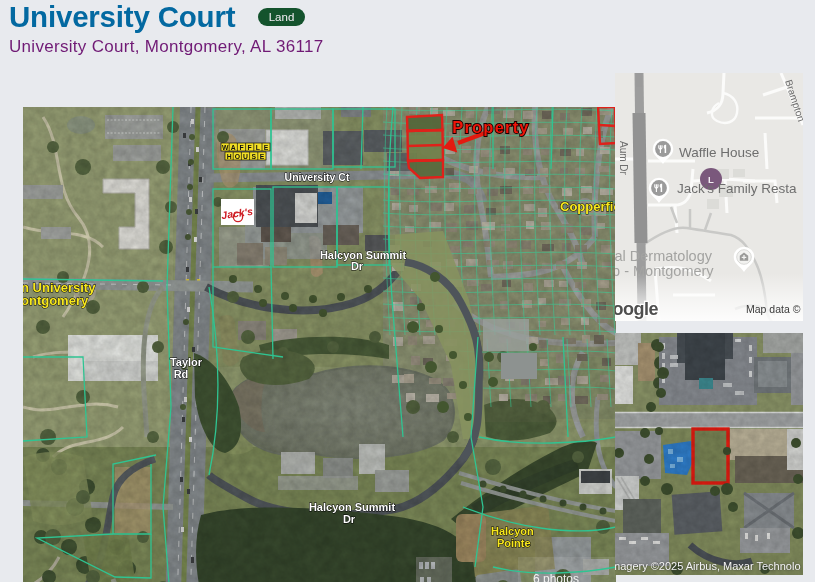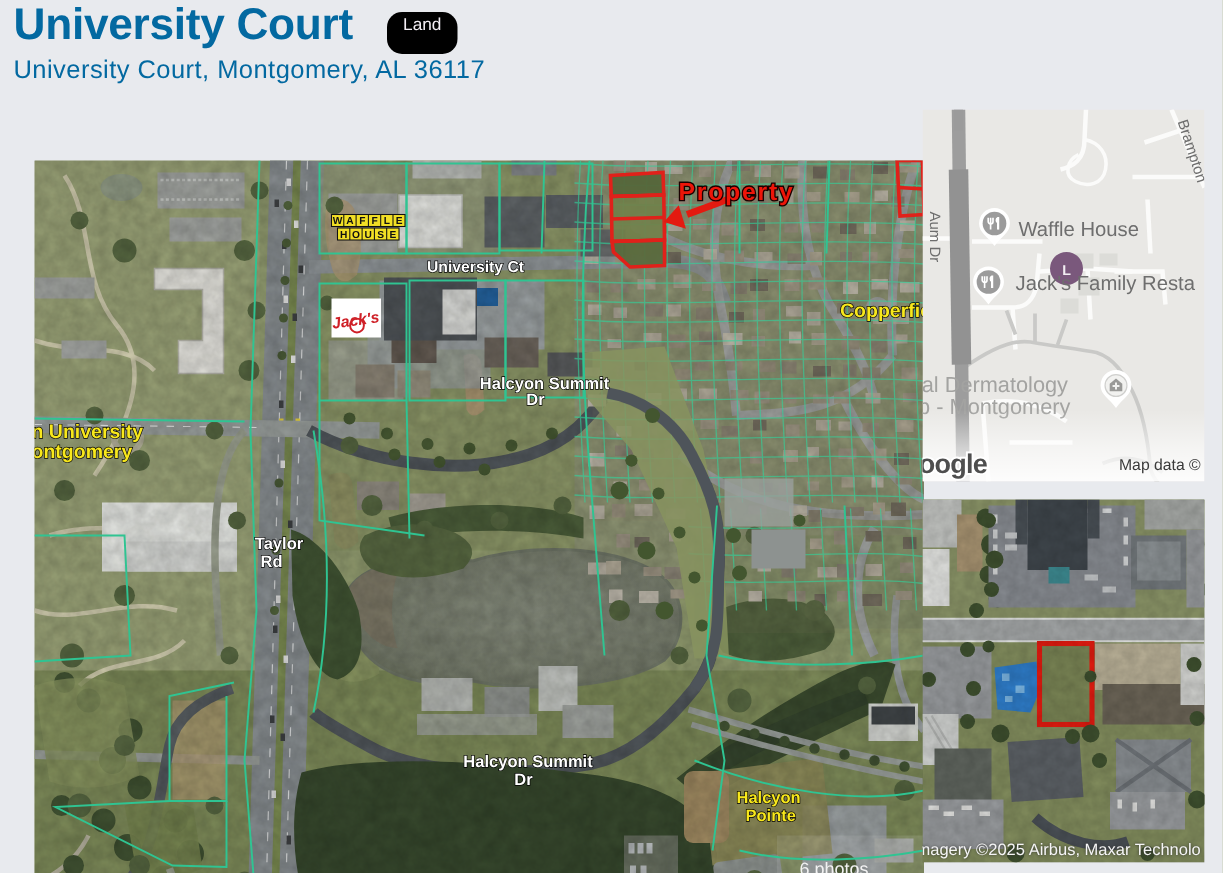--- a/index.html
+++ b/index.html
@@ -1,19 +1,19 @@
 <!DOCTYPE html>
 <html><head>
 <meta charset="utf-8">
 <style>
   html,body{margin:0;padding:0;}
   body{width:815px;height:582px;background:#e8eaee;font-family:"Liberation Sans",sans-serif;overflow:hidden;position:relative;}
   .title{position:absolute;left:9px;top:0px;font-size:29.5px;font-weight:bold;color:#0369a1;letter-spacing:-0.2px;}
-  .pill{position:absolute;left:258px;top:8px;width:47px;height:28px;background:#000000;border-radius:10px;color:#f3eef4;font-size:11.5px;line-height:19px;text-align:center;}
-  .sub{position:absolute;left:9px;top:37px;font-size:17px;color:#0369a1;letter-spacing:0.3px;}
+  .pill{position:absolute;left:258px;top:8px;width:47px;height:18px;background:#14532d;border-radius:10px;color:#f3eef4;font-size:11.5px;line-height:19px;text-align:center;}
+  .sub{position:absolute;left:9px;top:37px;font-size:17px;color:#701a75;letter-spacing:0.3px;}
   .mainimg{position:absolute;left:23px;top:73px;width:593px;height:502px;margin-top:34px;}
   .rmap{position:absolute;left:615px;top:73px;width:188px;height:248px;}
   .raer{position:absolute;left:615px;top:333px;width:156px;height:242px;}
 </style>
 </head>
 <body>
 <div class="title">University Court</div>
 <div class="pill">Land</div>
 <div class="sub">University Court, Montgomery, AL 36117</div>
 <div class="mainimg"><svg width="593" height="502" viewBox="0 0 593 502">

